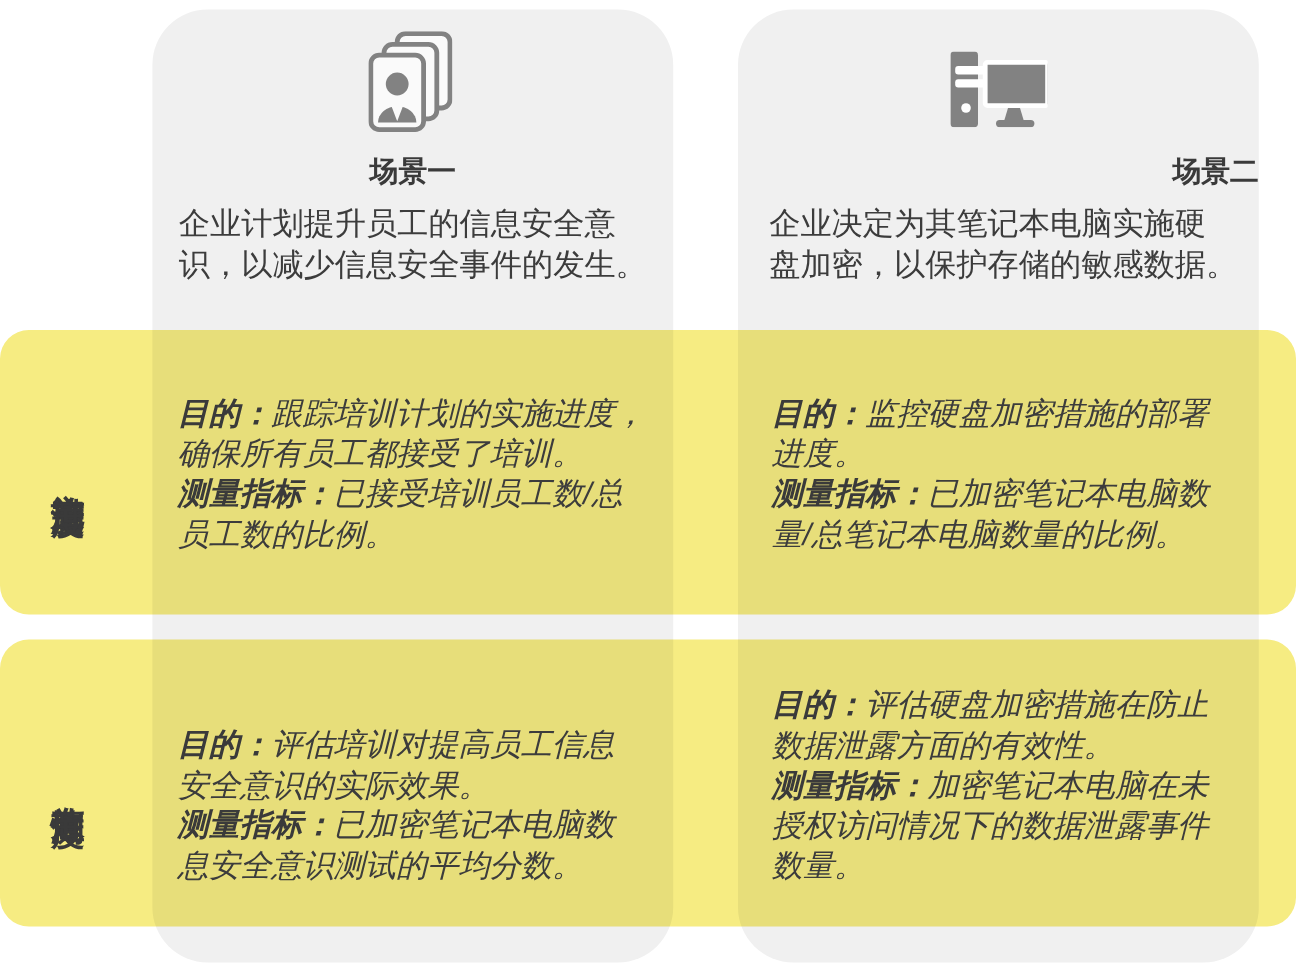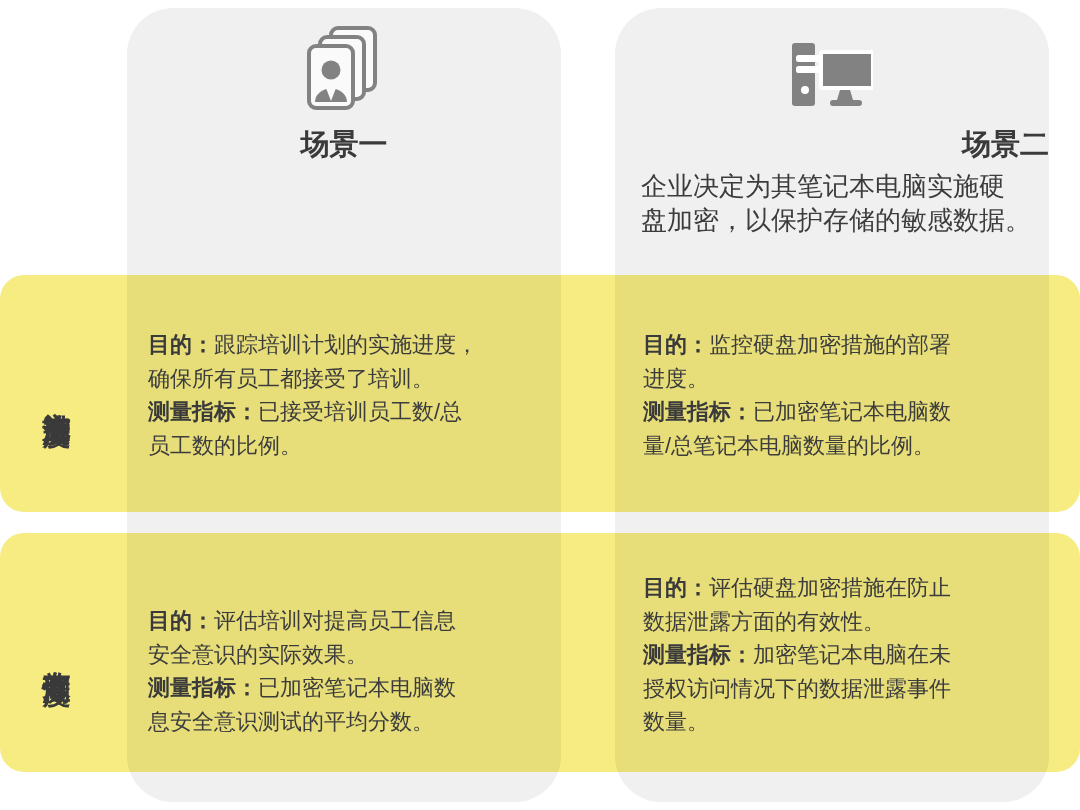--- a/index.html
+++ b/index.html
@@ -12,36 +12,36 @@
   .card1{left:127px;}
   .card2{left:615px;}
   
   .band{position:absolute;left:0;width:1080px;background:#f6ec82;border-radius:24px;mix-blend-mode:multiply;}
   .band1{top:275px;height:237px;}
   .band2{top:533px;height:239px;}
   
   .icon-wrap{position:absolute;}
   .icon1{left:307px;top:26px;width:70px;height:84px;}
   .icon2{left:792px;top:43px;width:81px;height:63px;}
-  .scen-title{position:absolute;width:434px;top:127px;text-align:center;font-weight:bold;font-size:29px;line-height:34px;color:#3a3a3a;}
+  .scen-title{position:absolute;width:434px;top:127px;text-align:center;font-weight:bold;font-size:24px;line-height:34px;color:#3a3a3a;}
   .t1{left:127px;}
   .t2{left:615px;text-align:right;}
   .scen-desc{position:absolute;top:170px;width:450px;font-size:26px;line-height:33.5px;white-space:pre-line;color:#3c3c3c;}
   .d1{left:149px;}
   .d2{left:641px;}
   
   .rowlabel{
     position:absolute;left:40px;width:32px;display:flex;align-items:center;justify-content:center;
     writing-mode:vertical-rl;text-orientation:upright;
     font-weight:bold;font-size:28px;letter-spacing:1.5px;color:#3a3a3a;
   }
   .rl1{top:275px;height:237px;}
   .rl2{top:533px;height:239px;}
   
-  .cell{position:absolute;width:450px;font-size:22px;line-height:33.5px;color:#3c3c3c;}
+  .cell{position:absolute;width:450px;font-size:26px;line-height:33.5px;color:#3c3c3c;font-style:italic;}
   .cell p{margin:0;}
   .cell .val{white-space:pre-line;}
   .cell b{font-weight:bold;color:#3a3a3a;}
   .c1{left:148px;}
   .c2{left:643px;}
   .r1{top:328px;}
   .r2c1{top:604px;}
   .r2c2{top:571px;}
 </style>
 </head>
@@ -62,20 +62,22 @@
         <rect x="2" y="20" width="44" height="62" rx="7"></rect>
       </g>
       <g fill="#828282" stroke="none">
         <circle cx="24" cy="44" r="9.5"></circle>
         <path d="M8 76 a16 13.5 0 0 1 32 0 z"></path>
       </g>
       <path d="M24 56 l5 6 -5 13 -5 -13 z" fill="#fafafa"></path>
     </svg>
   </div>
   <div class="scen-title t1">场景一</div>
+  <div class="scen-desc d1">企业计划提升员工的信息安全意
+识，以减少信息安全事件的发生。</div>
 
   <div class="icon-wrap icon2">
     <svg width="81" height="63" viewBox="0 0 81 63" xmlns="http://www.w3.org/2000/svg">
       <rect x="0" y="0" width="23" height="63" rx="3" fill="#828282"></rect>
       <rect x="4" y="12" width="26" height="7" rx="2.5" fill="#ffffff"></rect>
       <rect x="4" y="23" width="26" height="7" rx="2.5" fill="#ffffff"></rect>
       <circle cx="13" cy="47" r="4" fill="#ffffff"></circle>
       <rect x="29" y="9" width="52" height="36" rx="2" fill="#828282" stroke="#ffffff" stroke-width="4"></rect>
       <path d="M48 47 h10 l3 10 h-16 z" fill="#828282"></path>
       <rect x="38" y="57" width="32" height="6" rx="3" fill="#828282"></rect>

